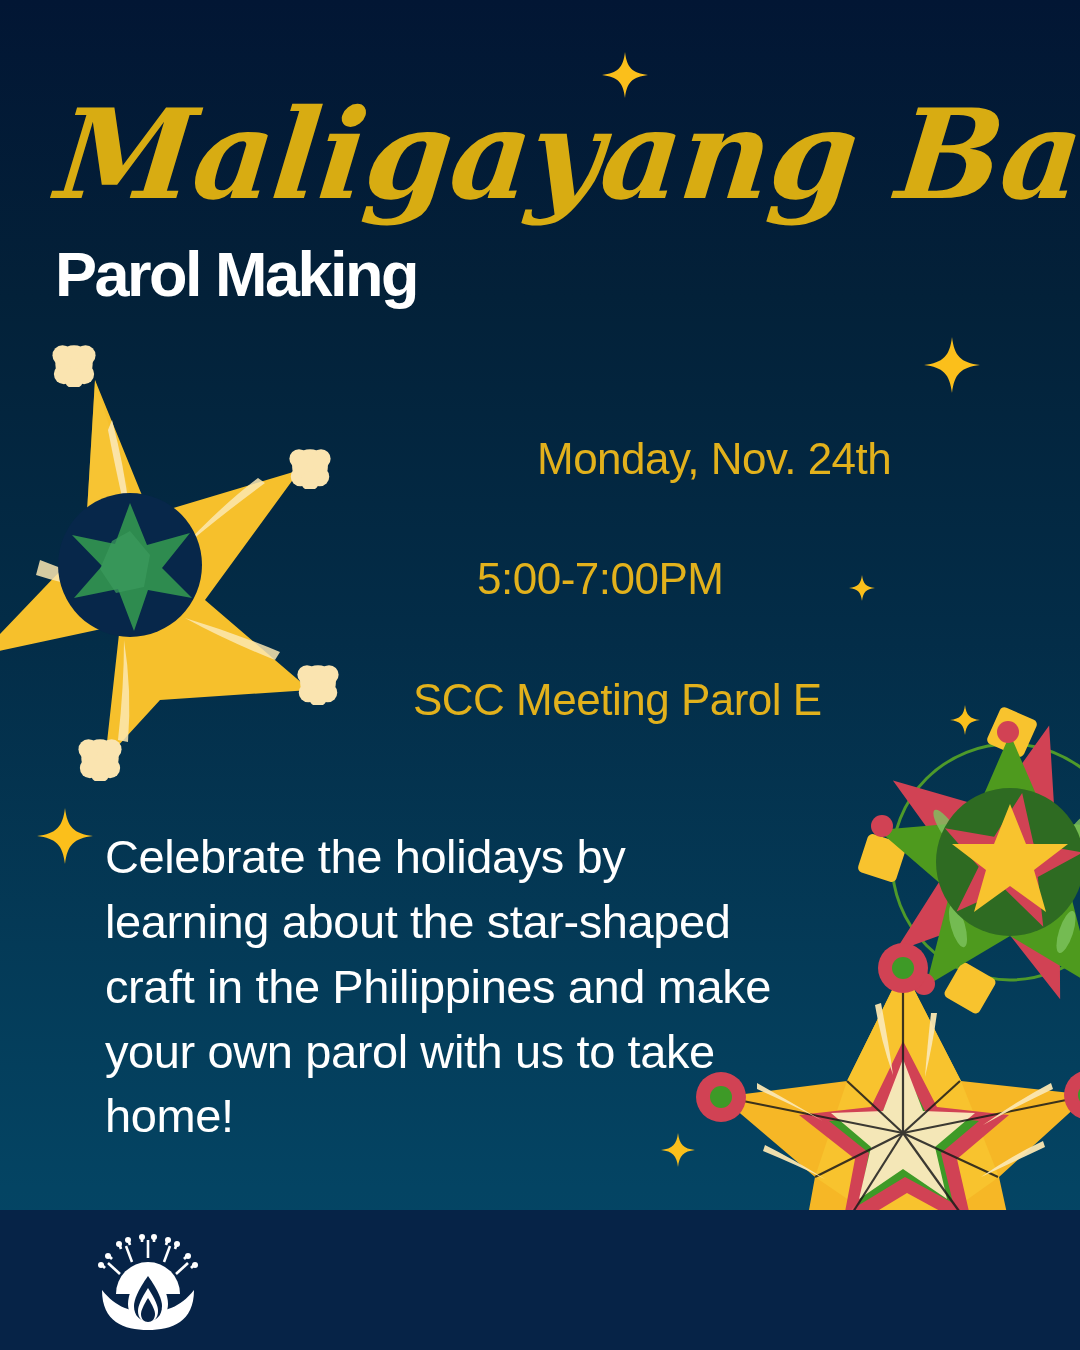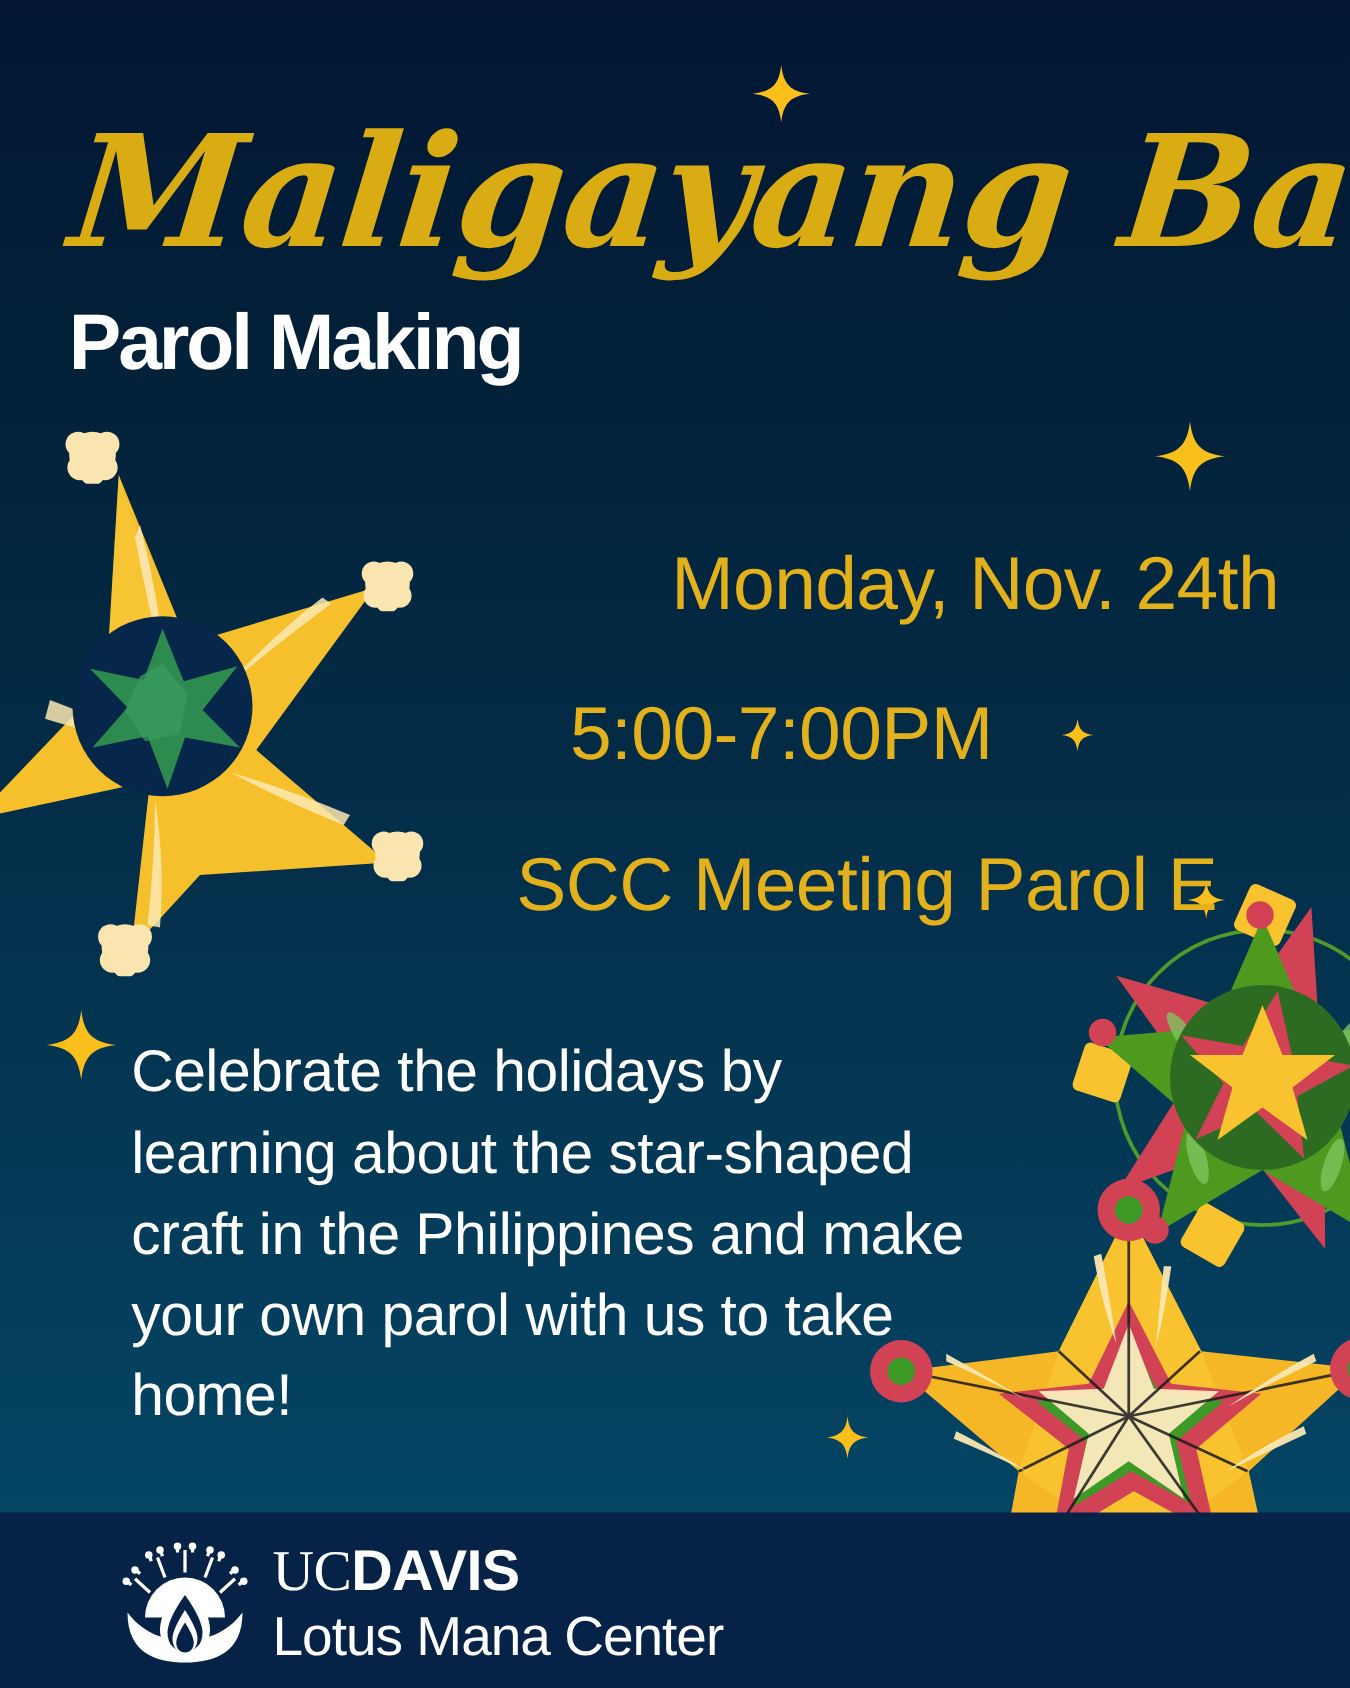--- a/index.html
+++ b/index.html
@@ -38,26 +38,26 @@
     white-space:nowrap;
   }
   .main-title {
     position:absolute; left:55px; top:243px;
     font-size:63px; font-weight:700; line-height:1;
     color:#FFFFFF; letter-spacing:-2.5px;
     white-space:nowrap;
   }
   .detail {
     position:absolute;
-    font-size:60px; font-weight:400; line-height:1;
+    font-size:44px; font-weight:400; line-height:1;
     color:#E2B11C; letter-spacing:-0.5px;
     white-space:nowrap;
   }
   #detail-date  { left:537px; top:437px; }
-  #detail-time  { left:456px; top:557px; }
+  #detail-time  { left:477px; top:557px; }
   #detail-place { left:413px; top:678px; }
 
   .body-copy {
     position:absolute; left:105px; top:825px;
     width:680px;
     font-size:47px; font-weight:400; line-height:1.38;
     color:#FFFFFF; letter-spacing:-0.4px;
   }
 
   
@@ -296,21 +296,15 @@
         <path d="M6,58 C6,90 28,98 52,98 C76,98 98,90 98,58 C84,76 68,80 52,80 C36,80 20,76 6,58 Z"></path>
 
         <path d="M52,32 C66,48 72,62 72,72 C72,84 62,92 52,92 C42,92 32,84 32,72 C32,62 38,48 52,32 Z"></path>
       </g>
 
       <path d="M52,44 C62,58 66,68 66,74 C66,84 60,89 52,89 C44,89 38,84 38,74 C38,68 42,58 52,44 Z" fill="#062347"></path>
       <path d="M52,56 C59,67 62,74 62,79 C62,86 58,90 52,90 C46,90 42,86 42,79 C42,74 45,67 52,56 Z" fill="#FFFFFF"></path>
       <path d="M52,66 C57,74 59,79 59,82 C59,87 56,90 52,90 C48,90 45,87 45,82 C45,79 47,74 52,66 Z" fill="#062347"></path>
     </svg>
 
-    <div class="logo-text">
-      <div class="logo-uc">
-        <span class="uc">UC</span><span class="davis">DAVIS</span>
-      </div>
-      <div class="logo-sub">Lotus Mana Center</div>
-    </div>
   </div>
 
 </div>
 
 </body></html>

